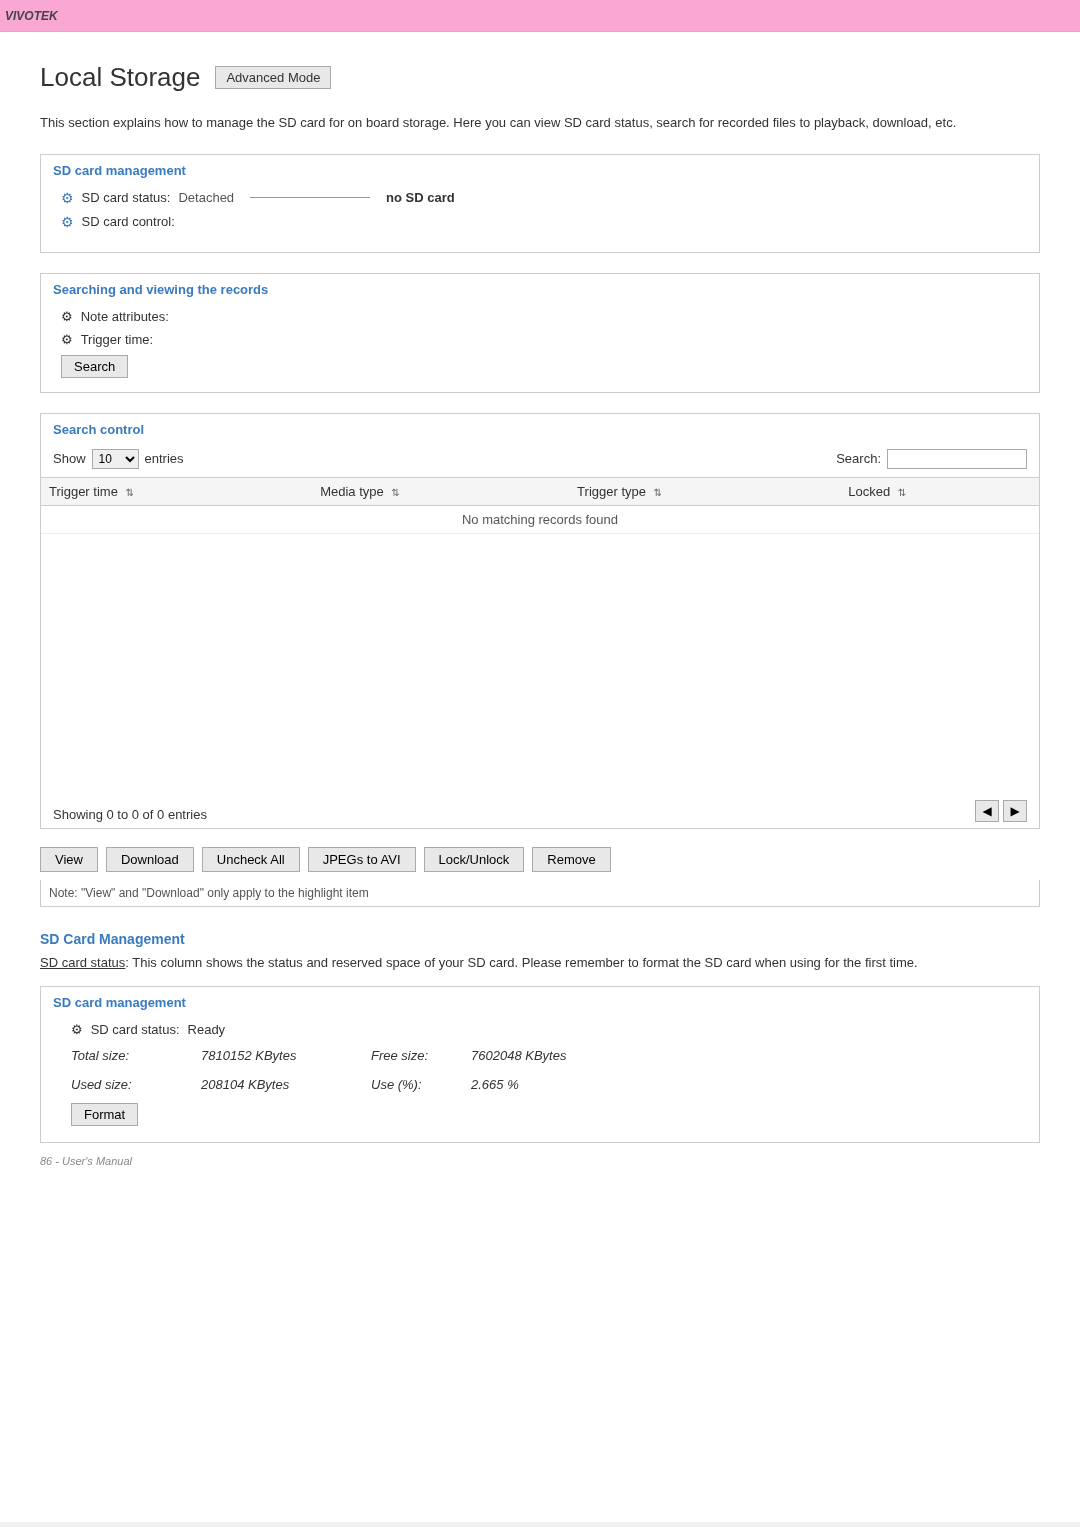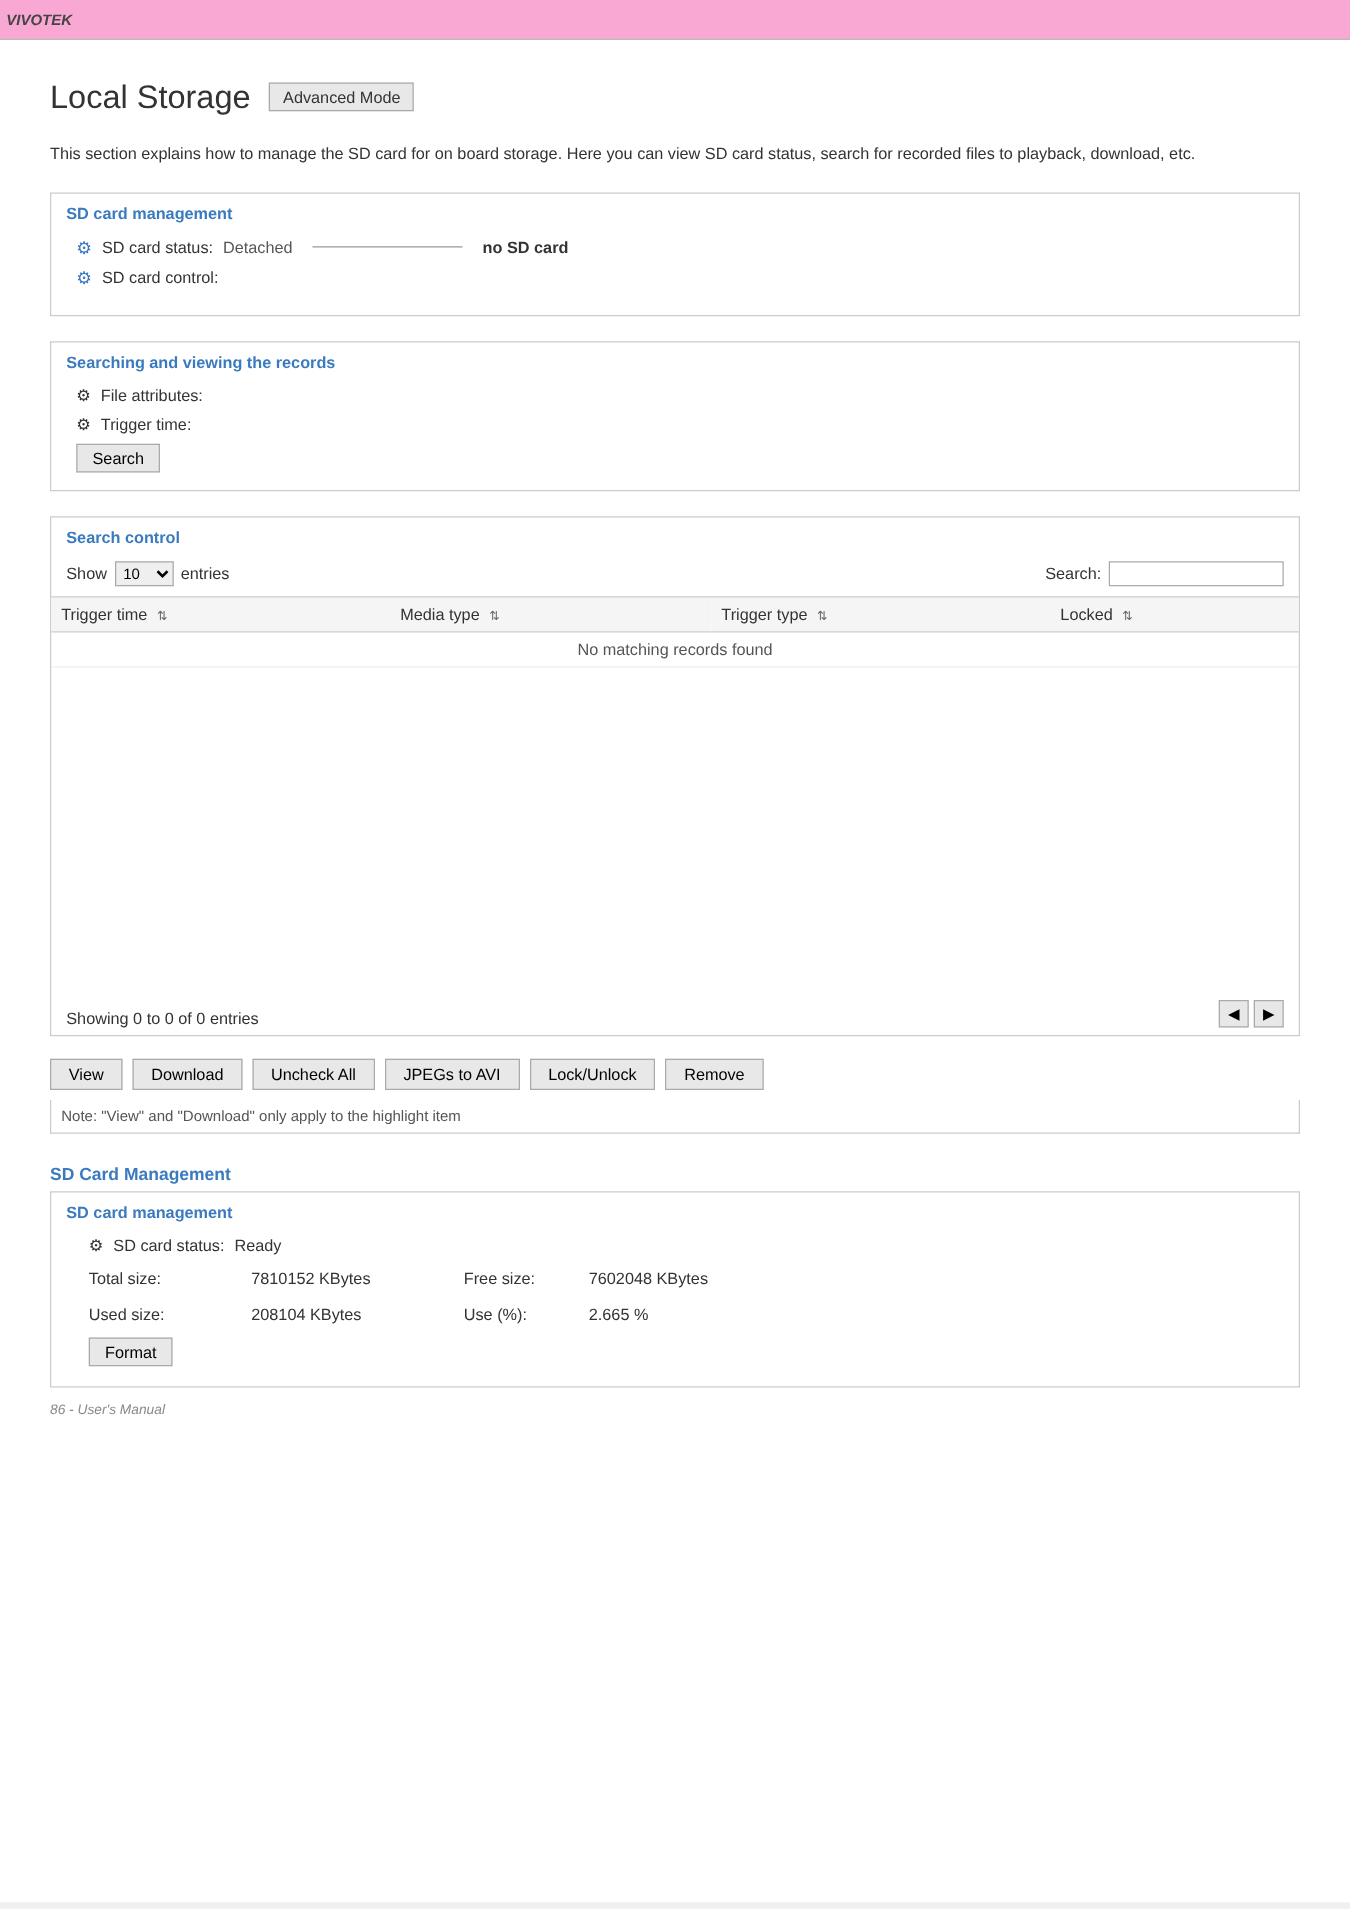--- a/index.html
+++ b/index.html
@@ -267,20 +267,21 @@
       gap: 8px;
       margin-bottom: 8px;
       font-size: 13px;
     }
     .sd-mgmt-grid {
       display: grid;
       grid-template-columns: 130px 170px 100px 170px;
       gap: 8px 0;
       margin-bottom: 8px;
       font-size: 13px;
+      font-style: italic;
     }
     .sd-mgmt-grid-cell {
       padding: 3px 0;
       color: #333;
     }
     .format-btn {
       border: 1px solid #aaa;
       background: #e8e8e8;
       padding: 3px 12px;
       cursor: pointer;
@@ -326,21 +327,21 @@
         <span class="sd-status-label">SD card control:</span>
       </div>
     </div>
   </div>
 
   <div class="search-section-box">
     <span class="section-box-title">Searching and viewing the records</span>
     <div class="section-box-content">
       <div class="search-row">
         <span class="gear-icon">⚙</span>
-        <span>File attributes:</span>
+        <span>Note attributes:</span>
       </div>
       <div class="search-row">
         <span class="gear-icon">⚙</span>
         <span>Trigger time:</span>
       </div>
       <button class="search-btn">Search</button>
     </div>
   </div>
 
   <div class="results-box">
@@ -405,20 +406,23 @@
     <button class="action-btn">View</button>
     <button class="action-btn">Download</button>
     <button class="action-btn">Uncheck All</button>
     <button class="action-btn">JPEGs to AVI</button>
     <button class="action-btn">Lock/Unlock</button>
     <button class="action-btn">Remove</button>
   </div>
   <div class="note-text">Note: "View" and "Download" only apply to the highlight item</div>
 
   <h2 class="section-heading">SD Card Management</h2>
+  <p class="section-paragraph">
+    <span class="underline">SD card status</span><span>: This column shows the status and reserved space of your SD card. Please remember to format the SD card when using for the first time.</span>
+  </p>
 
   <div class="sd-mgmt-box">
     <span class="sd-mgmt-box-title">SD card management</span>
     <div class="sd-mgmt-detail">
       <div class="sd-mgmt-row">
         <span class="gear-icon">⚙</span>
         <span>SD card status:</span>
         <span>Ready</span>
       </div>
       <div class="sd-mgmt-grid">

